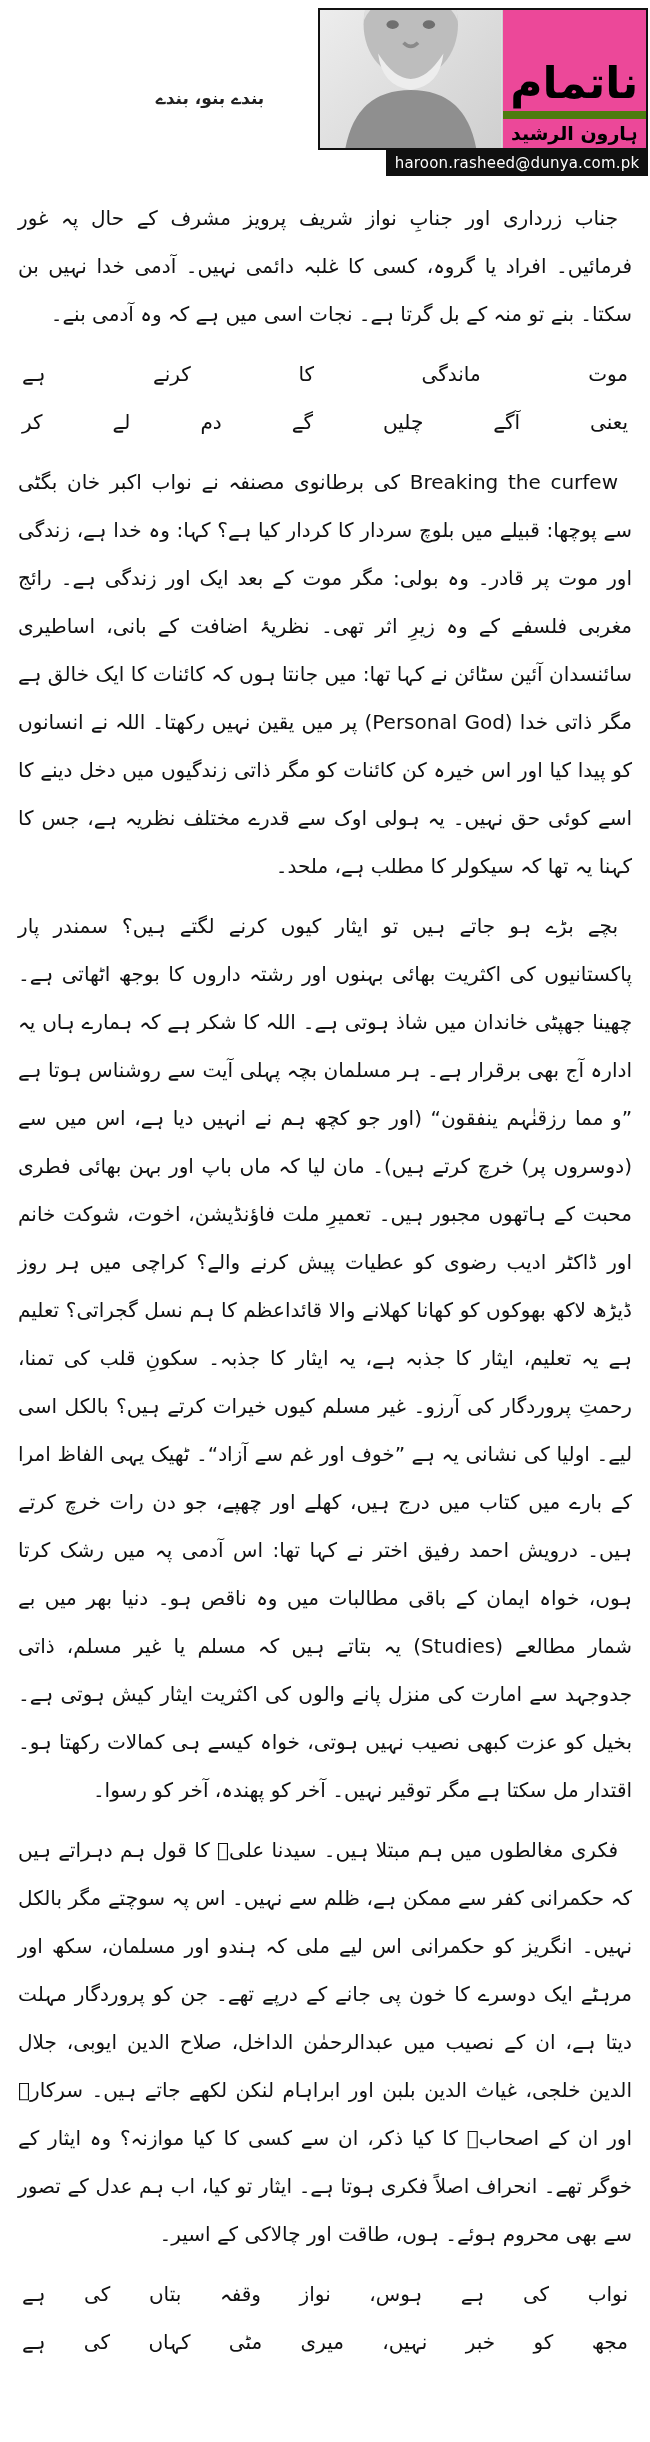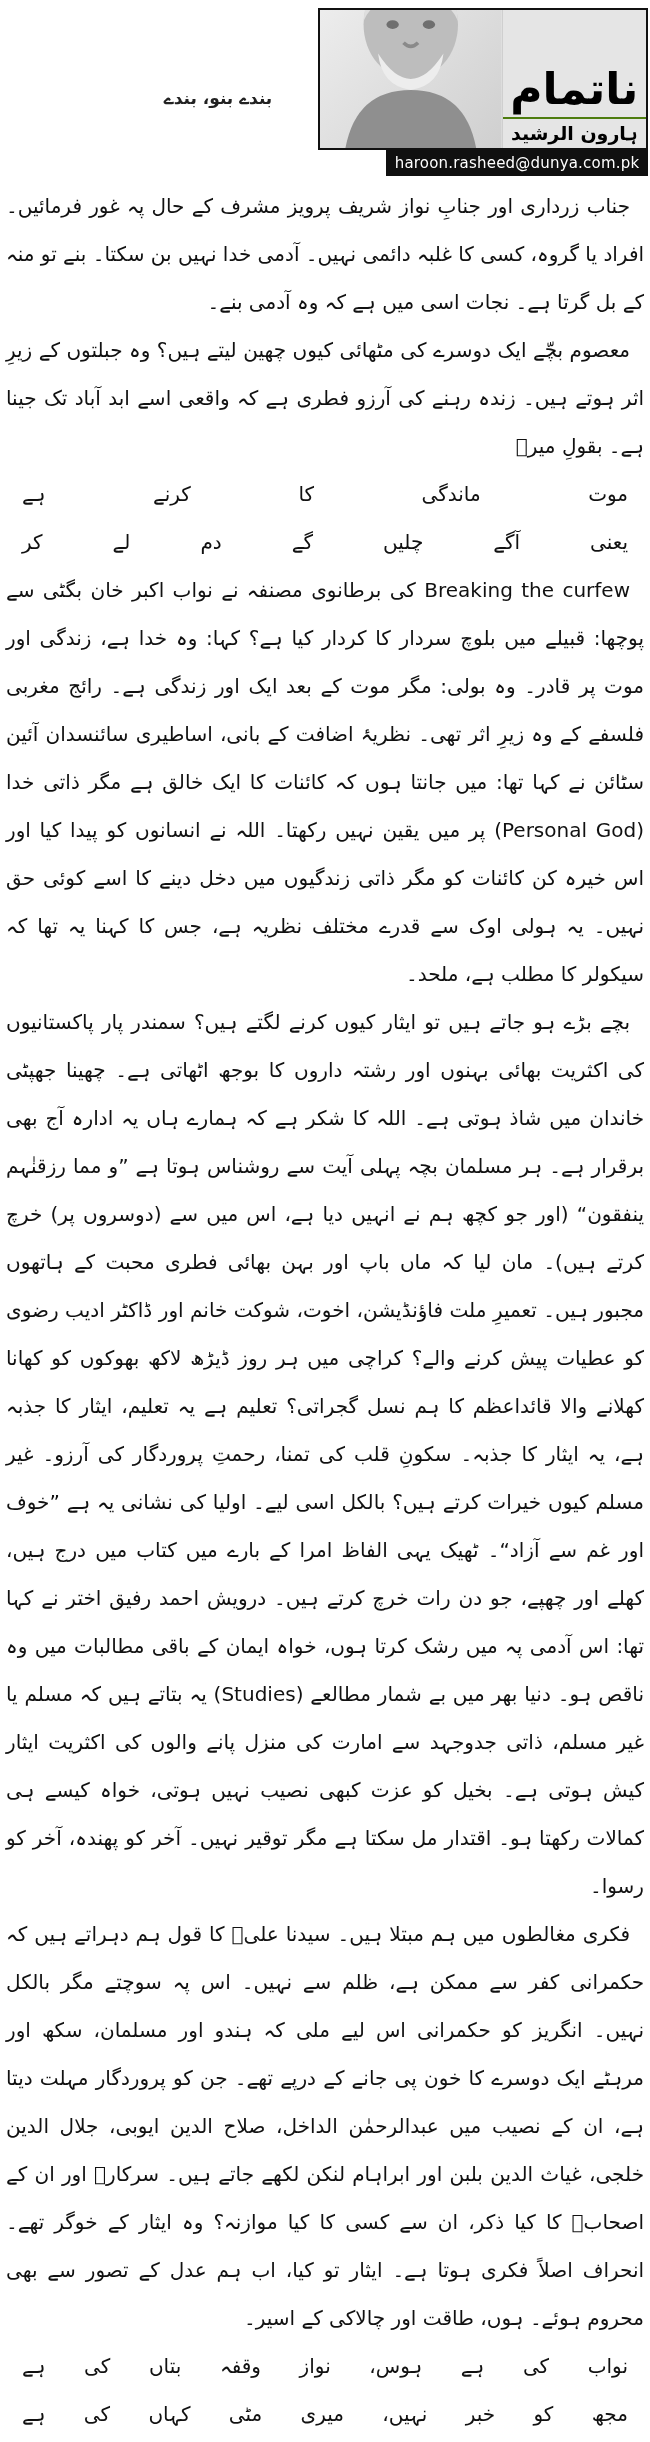--- a/index.html
+++ b/index.html
@@ -9,38 +9,38 @@
     margin:0 auto;
     background:#ffffff;
     overflow:hidden;
     font-family:"DejaVu Sans",sans-serif;
     color:#111;
     direction:rtl;
   }
   
   #header{position:relative;width:650px;height:178px;}
   .article-title{
-    position:absolute;top:88px;left:8px;width:420px;
+    position:absolute;top:88px;left:0;width:420px;
     text-align:center;font-size:17px;font-weight:bold;color:#222;
   }
   .masthead{
     position:absolute;top:8px;right:2px;width:330px;height:142px;
-    border:2px solid #111;background:#e5e5e5;
+    border:2px solid #111;background:#ec4899;
     display:flex;flex-direction:row;box-sizing:border-box;
   }
   .masthead-left{
     width:44%;display:flex;flex-direction:column;justify-content:flex-end;
     box-sizing:border-box;
   }
   .column-logo{
     font-size:44px;font-weight:bold;line-height:1.0;
     text-align:center;padding:0 4px 6px 4px;color:#000;
   }
   .author-name{
-    border-top:2px solid #4d7c0f;
+    border-top:8px solid #4d7c0f;
     font-size:19px;font-weight:bold;text-align:center;
     padding:3px 2px 4px 2px;color:#000;
   }
   .masthead-photo{
     flex:1;overflow:hidden;background:#e9e9e9;border-right:1px solid #cfcfcf;
   }
   .masthead-photo svg{display:block;width:100%;height:100%;}
   .email-bar{
     position:absolute;top:150px;right:2px;width:262px;height:26px;
     background:#101010;color:#ffffff;
@@ -49,21 +49,21 @@
     font-size:15px;font-weight:normal;direction:ltr;letter-spacing:.2px;
   }
   
   #article-body{
     padding:4px 6px 0 6px;
     font-size:20px;
     line-height:48px;
     text-align:justify;
   }
   #article-body p.para{
-    margin:0;
+    margin:12px;
     text-indent:14px;
   }
   .verse{margin:0;}
   .verse-line{
     display:flex;justify-content:space-between;
     padding:0 16px;
     font-size:20px;line-height:48px;white-space:nowrap;
   }
   .verse-line span{display:inline-block;}
 </style>
@@ -101,21 +101,20 @@
       </div>
     </div>
 
     <div class="email-bar">
       <span>haroon.rasheed@dunya.com.pk</span>
     </div>
   </div>
 
   <div id="article-body">
       <p class="para">جناب زرداری اور جنابِ نواز شریف پرویز مشرف کے حال پہ غور فرمائیں۔ افراد یا گروہ، کسی کا غلبہ دائمی نہیں۔ آدمی خدا نہیں بن سکتا۔ بنے تو منہ کے بل گرتا ہے۔ نجات اسی میں ہے کہ وہ آدمی بنے۔</p>
-      <p class="para">معصوم بچّے ایک دوسرے کی مٹھائی کیوں چھین لیتے ہیں؟ وہ جبلتوں کے زیرِ اثر ہوتے ہیں۔ زندہ رہنے کی آرزو فطری ہے کہ واقعی اسے ابد آباد تک جینا ہے۔ بقولِ میرؔ</p>
       <div class="verse">
         <div class="verse-line">
           <span>موت</span>
           <span>ماندگی</span>
           <span>کا</span>
           <span>کرنے</span>
           <span>ہے</span>
         </div>
         <div class="verse-line">
           <span>یعنی</span>

